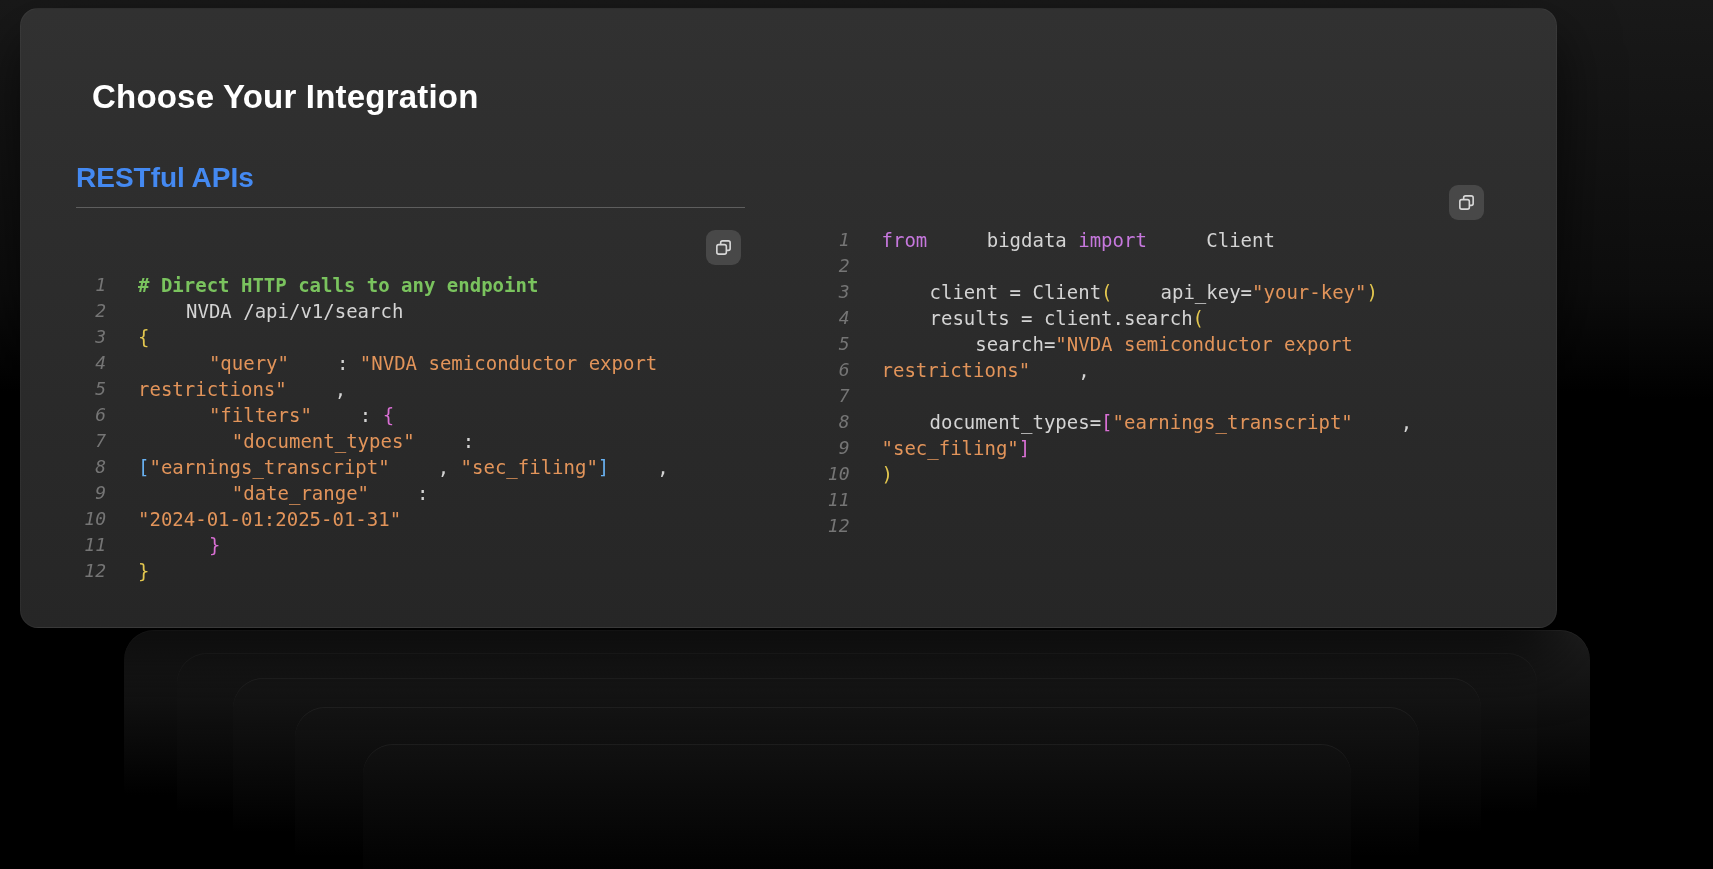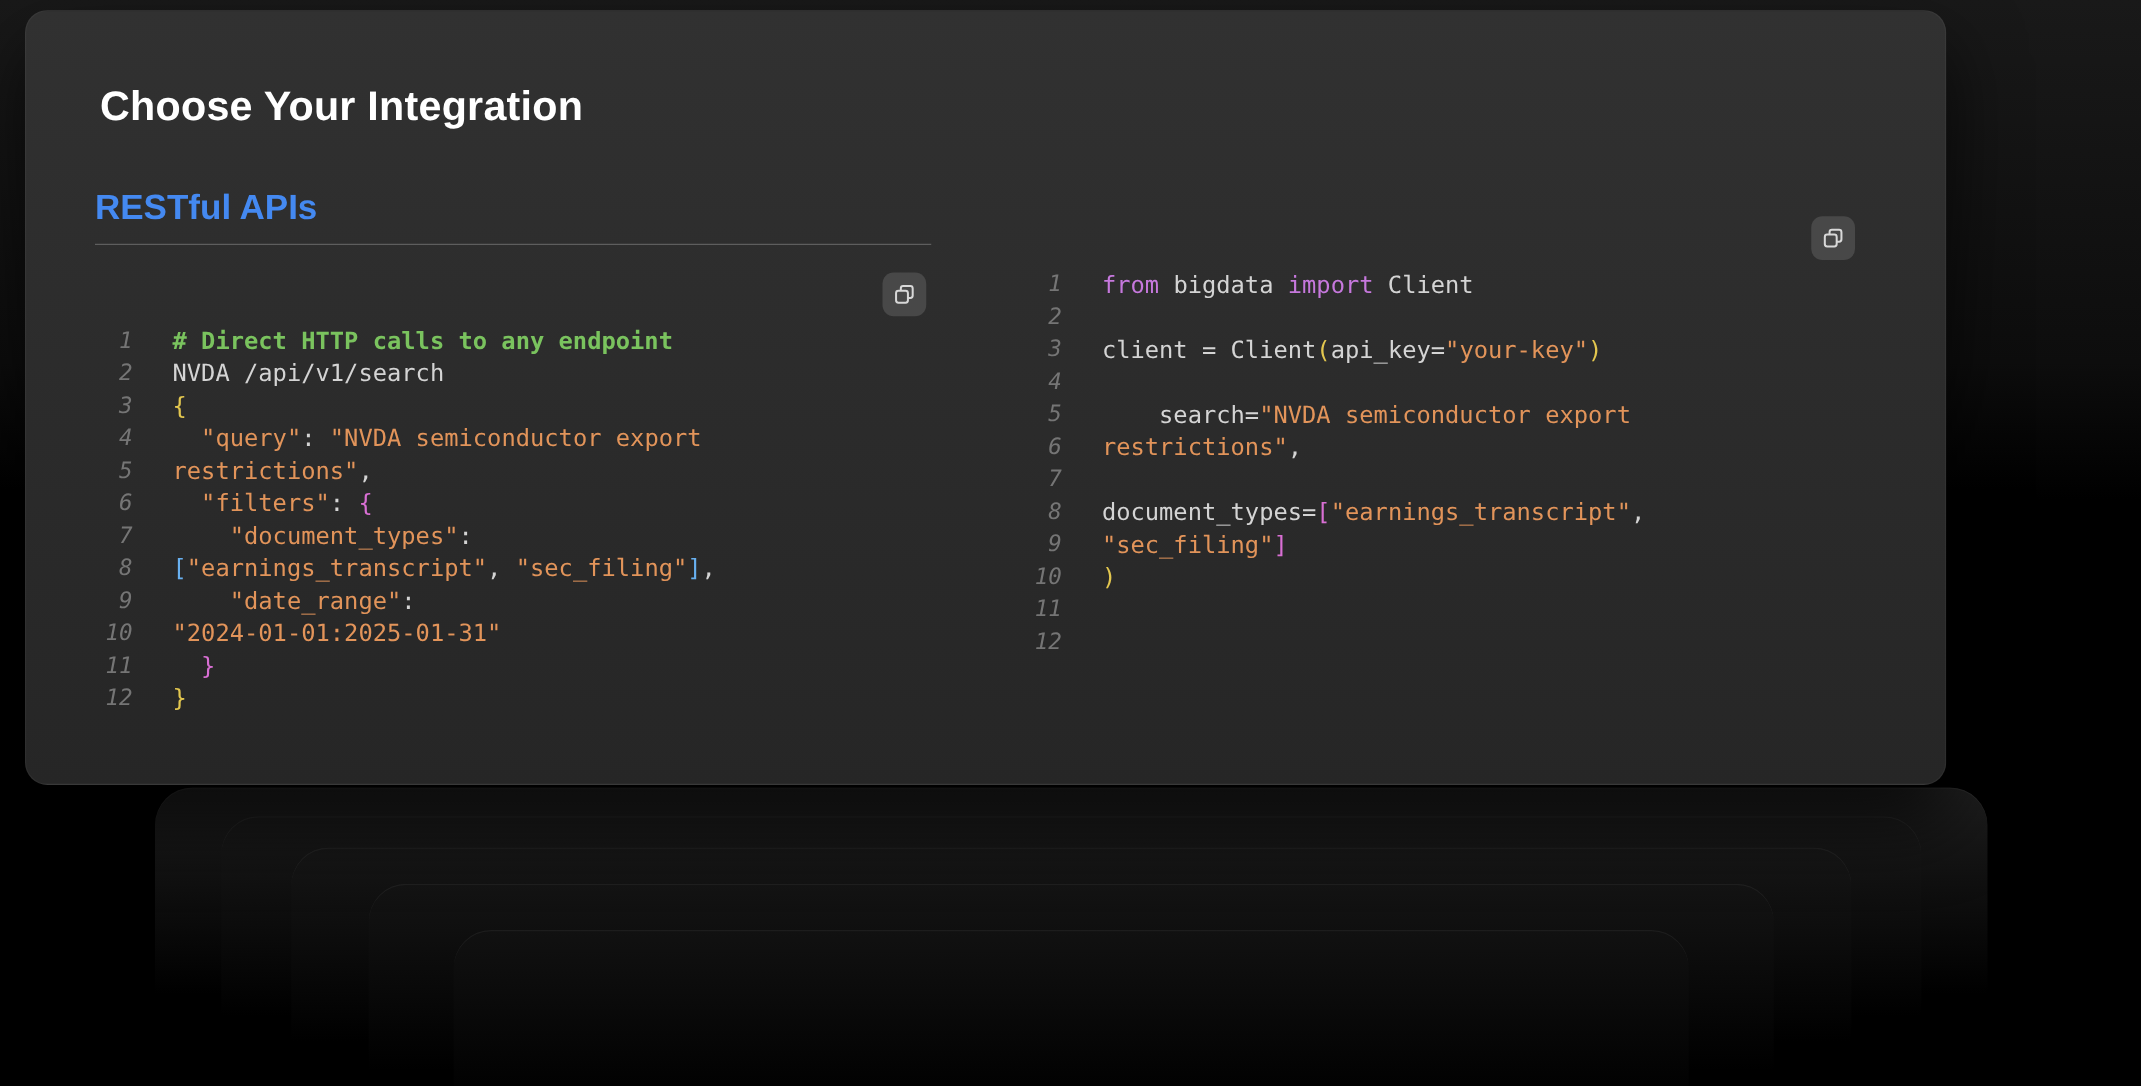--- a/index.html
+++ b/index.html
@@ -43,21 +43,21 @@
     width: 1537px;
     height: 620px;
     border-radius: 18px;
     background: linear-gradient(180deg, var(--card-top, #313131), var(--card-bottom, #262626));
     border: 1px solid rgba(255,255,255,0.04);
     box-shadow: 0 30px 60px rgba(0,0,0,0.65);
     padding: 52px 68px 0 55px;
   }
 
   .title {
-    margin: 4px;
+    margin: 16px;
     font-size: 33px;
     line-height: 40px;
     font-weight: 700;
     color: #ffffff;
     letter-spacing: 0.2px;
   }
 
   .panels {
     display: grid;
     grid-template-columns: 1fr 1fr;
@@ -107,21 +107,21 @@
     flex: none;
     width: 30px;
     margin-right: 32px;
     text-align: right;
     font-style: italic;
     font-size: 18px;
     color: var(--line-number, #757575);
   }
   .code-text { white-space: pre; color: var(--code-default, #d4d4d4); }
 
-  .c-default { color: var(--code-default, #d4d4d4); }
+  .c-default { color: var(--code-default, #d4d4d4); margin-left: 48px; }
   .c-comment { color: var(--tok-comment, #7ac35e); font-weight: bold; }
   .c-string  { color: var(--tok-string, #e2945a); }
   .c-keyword { color: var(--tok-keyword, #c678dd); }
   .c-b1      { color: var(--bracket-gold, #e3c74f); }
   .c-b2      { color: var(--bracket-pink, #d96fd4); }
   .c-b3      { color: var(--bracket-blue, #68b0f0); }
 </style>
 </head>
 <body>
 
@@ -218,20 +218,21 @@
             <div class="code-line">
               <span class="ln">2</span>
               <span class="code-text">&nbsp;</span>
             </div>
             <div class="code-line">
               <span class="ln">3</span>
               <span class="code-text"><span class="c-default">client = Client</span><span class="c-b1">(</span><span class="c-default">api_key=</span><span class="c-string">"your-key"</span><span class="c-b1">)</span></span>
             </div>
             <div class="code-line">
               <span class="ln">4</span>
+              <span class="code-text"><span class="c-default">results = client.search</span><span class="c-b1">(</span></span>
             </div>
             <div class="code-line">
               <span class="ln">5</span>
               <span class="code-text"><span class="c-default">    search=</span><span class="c-string">"NVDA semiconductor export</span></span>
             </div>
             <div class="code-line">
               <span class="ln">6</span>
               <span class="code-text"><span class="c-string">restrictions"</span><span class="c-default">,</span></span>
             </div>
             <div class="code-line">

